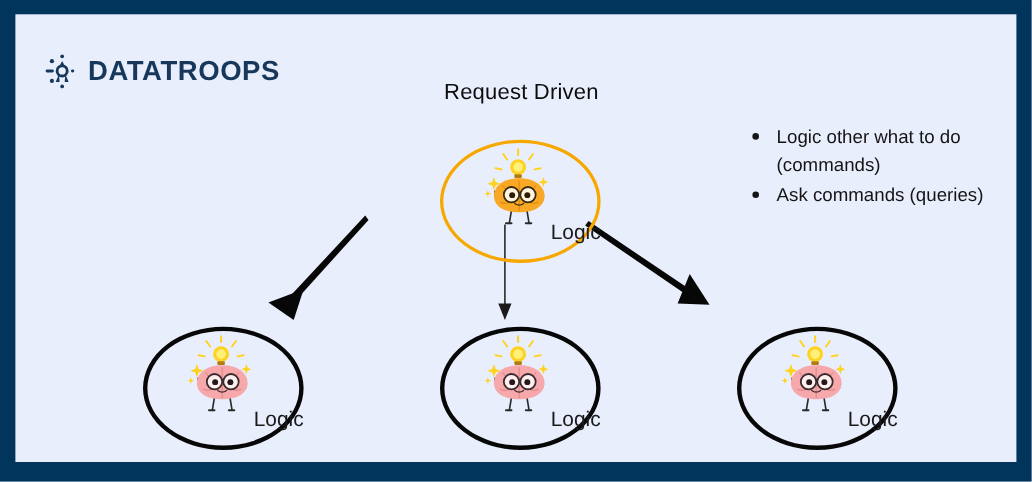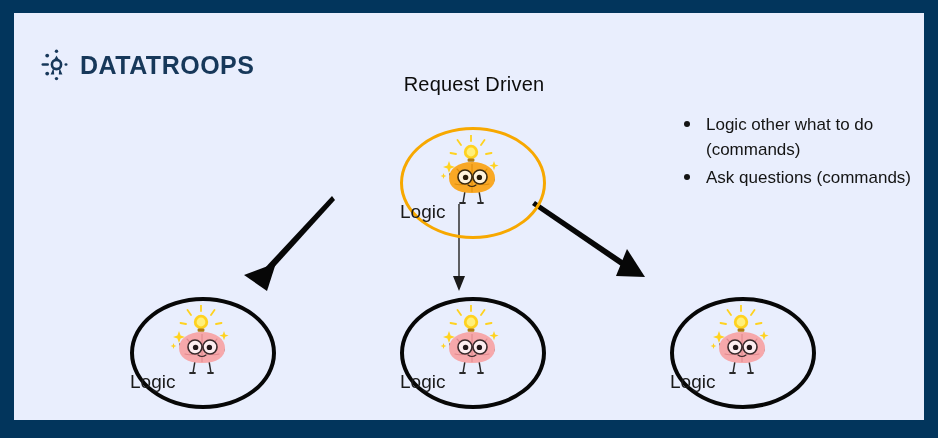--- a/index.html
+++ b/index.html
@@ -113,21 +113,21 @@
     top: 8px;
     transform: translateX(-50%);
     width: 84px;
     height: 72px;
   }
   .node .label {
     position: absolute;
     left: 0;
     right: 0;
     bottom: 16px;
-    text-align: left;
+    text-align: right;
     font-size: 19px;
     color: #1a1a1a;
   }
 
   #node-top        { left: 386px; top: 114px; }
   #node-bottom-1   { left: 116px; top: 284px; }
   #node-bottom-2   { left: 386px; top: 284px; }
   #node-bottom-3   { left: 656px; top: 284px; }
 
   
@@ -165,21 +165,21 @@
 
     <div id="title">Request Driven</div>
 
     <ul id="bullets">
       <li>
         <span class="dot"></span>
         <span>Logic other what to do (commands)</span>
       </li>
       <li>
         <span class="dot"></span>
-        <span>Ask questions (commands)</span>
+        <span>Ask commands (queries)</span>
       </li>
     </ul>
 
     <svg id="arrows" viewBox="0 0 910 407">
 
       <g>
         <path d="M318 183 L249 257 L254 261 L321 187 Z" fill="#070707"></path>
         <path d="M253 278 L230 262 L262 250 Z" fill="#070707"></path>
       </g>
 

